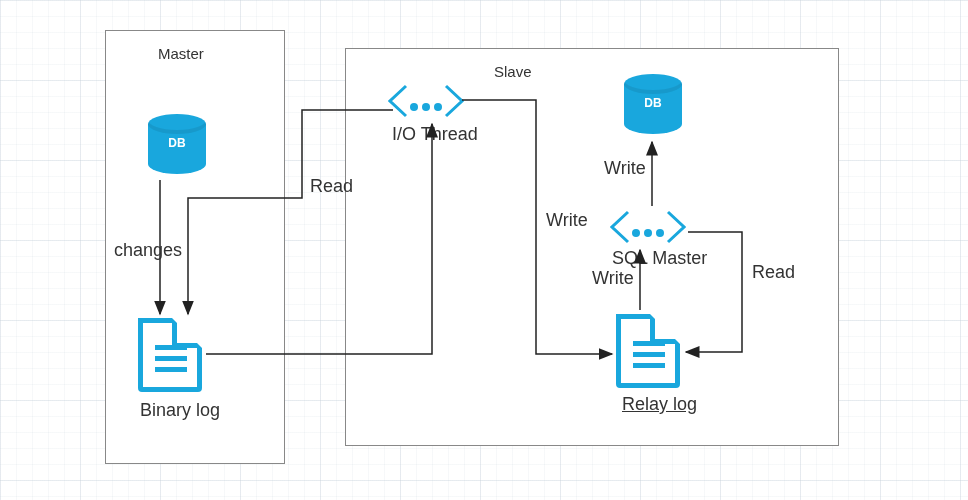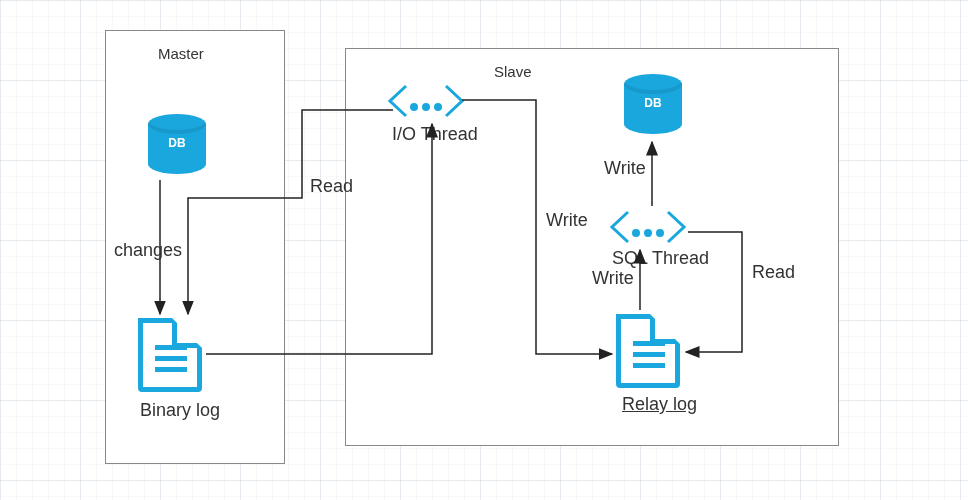--- a/index.html
+++ b/index.html
@@ -161,21 +161,21 @@
 </div>
 <div class="label" style="left:392px; top:124px;">I/O Thread</div>
 
 <div class="thread" style="left:610px; top:210px;">
   <svg viewBox="0 0 76 34">
     <polyline points="18,2 2,17 18,32" fill="none" stroke="#19a7dd" stroke-width="3"></polyline>
     <polyline points="58,2 74,17 58,32" fill="none" stroke="#19a7dd" stroke-width="3"></polyline>
   </svg>
   <div class="dots"><span></span><span></span><span></span></div>
 </div>
-<div class="label" style="left:612px; top:248px;">SQL Thread</div>
+<div class="label" style="left:612px; top:248px;">SQL Master</div>
 
 <svg class="arrows" width="968" height="500">
   <defs>
     <marker id="ah" markerWidth="10" markerHeight="8" refX="9" refY="4" orient="auto">
       <path d="M0,0 L10,4 L0,8 Z" fill="#222"></path>
     </marker>
   </defs>
 
   <line x1="160" y1="180" x2="160" y2="314" stroke="#222" stroke-width="1.5" marker-end="url(#ah)"></line>
 

